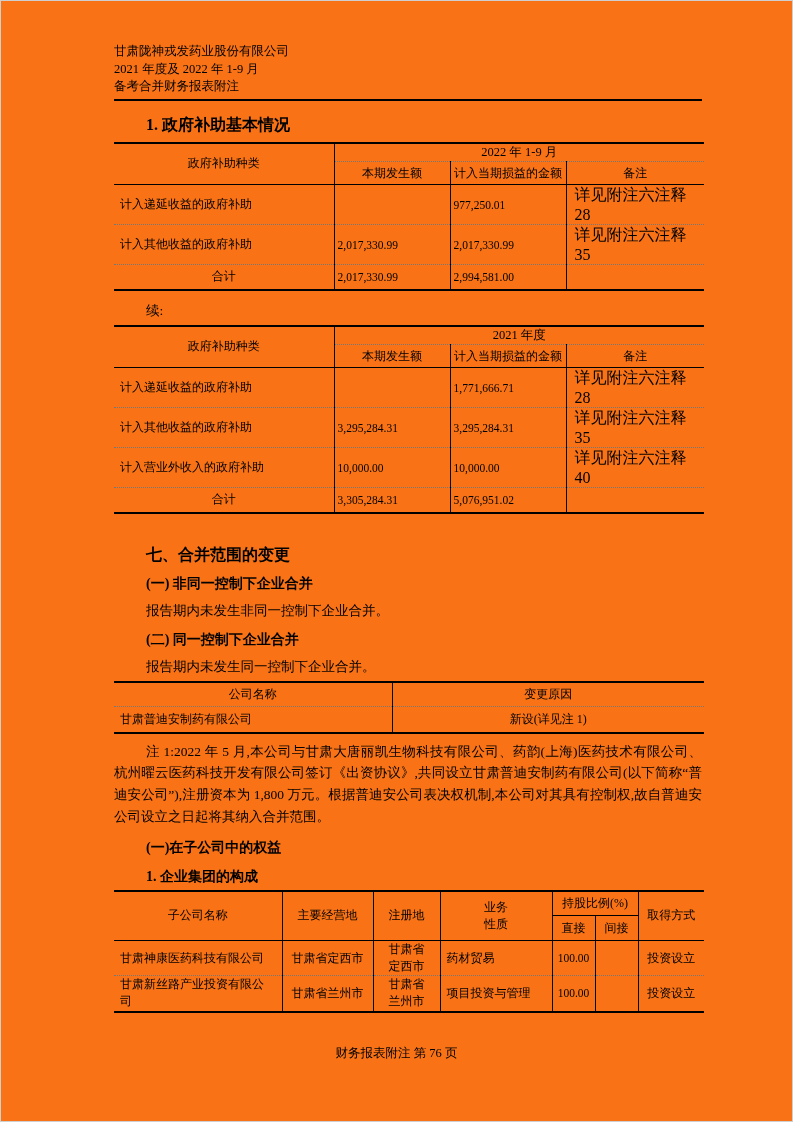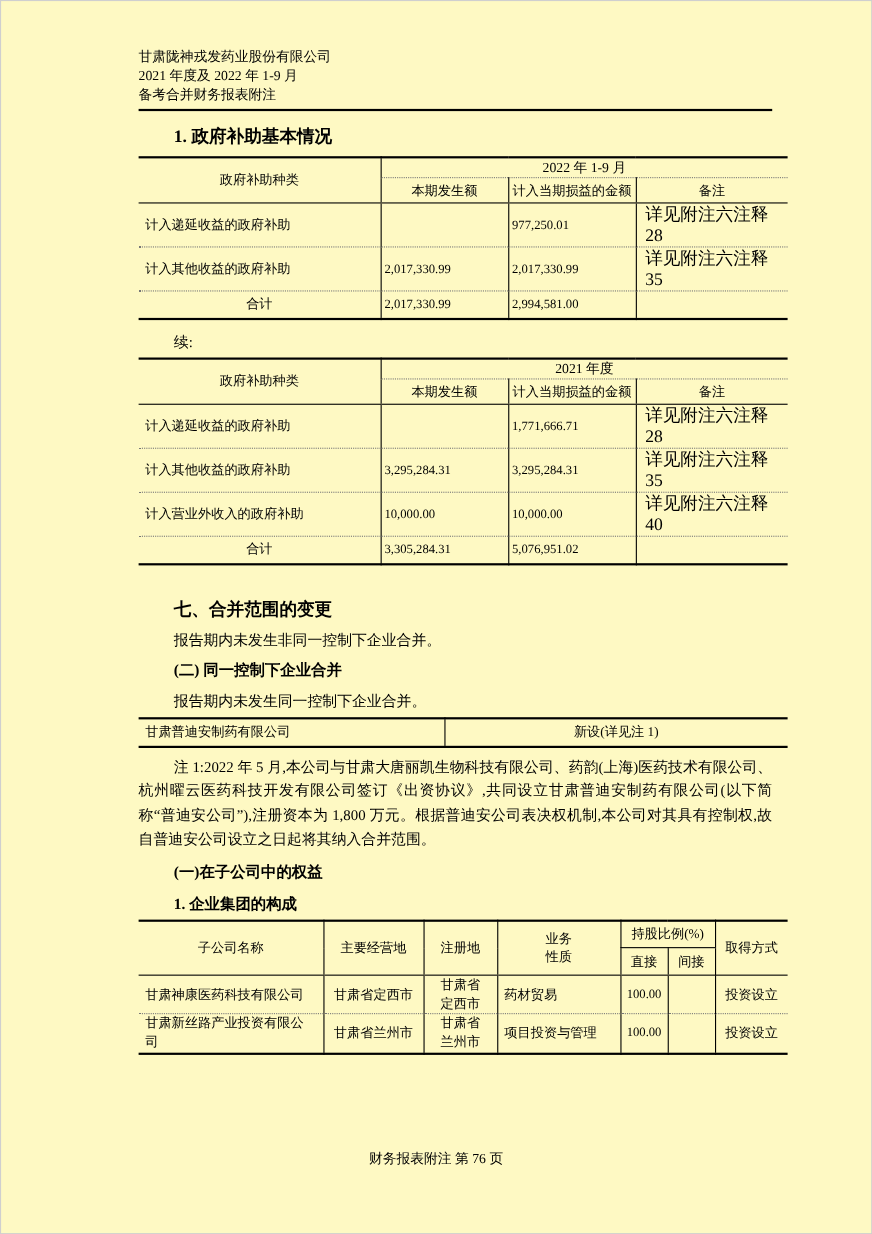--- a/index.html
+++ b/index.html
@@ -1,21 +1,20 @@
 <!DOCTYPE html>
 <html><head>
 <meta charset="utf-8">
 <style>
   html,body { margin:0; padding:0; background:#ffffff; }
   .page {
-    position:relative; width:793px; height:1122px; background:#fef9c3;
+    position:relative; width:793px; height:1122px; background:#f97316;
     border:1px solid #cfcfcf; box-sizing:border-box;
     font-family:"Liberation Serif","DejaVu Serif",serif; color:#000;
     overflow:hidden;
-    padding-left:12px;
   }
   .content { padding:42px 90px 0 113px; }
 
   .doc-header p { margin:0; font-size:12.5px; line-height:17.5px; }
   .header-rule { border:none; border-top:2px solid #000; margin:3px 0 0 0; }
 
   .h-num  { font-size:16px; font-weight:bold; padding-left:32px; margin:0; line-height:19px; }
   .h-sub  { font-size:14px; font-weight:bold; padding-left:32px; margin:0; line-height:19px; }
   .body-para { font-size:13.5px; margin:0; text-indent:32px; line-height:18px; }
   .note-para { font-size:13.5px; margin:0; text-indent:32px; line-height:21.8px; text-align:justify; }
@@ -144,30 +143,35 @@
       <tr style="height:25px">
         <td class="ctr">合计</td>
         <td class="bl num">3,305,284.31</td>
         <td class="bl num">5,076,951.02</td>
         <td class="bl note-cell"></td>
       </tr>
     </tbody>
       </table>
 
     <p class="h-num mt-sec7">七、合并范围的变更</p>
+    <p class="h-sub mt-sub">(一) 非同一控制下企业合并</p>
     <p class="body-para mt-body">报告期内未发生非同一控制下企业合并。</p>
     <p class="h-sub mt-sub">(二) 同一控制下企业合并</p>
     <p class="body-para mt-body">报告期内未发生同一控制下企业合并。</p>
 
     <table class="mt-table3">
       <colgroup>
           <col style="width:278px">
           <col style="width:312px">
         </colgroup>
       <tbody>
+          <tr style="height:25px">
+        <td class="ctr dotb">公司名称</td>
+        <td class="bl ctr dotb">变更原因</td>
+      </tr>
       <tr style="height:26px">
         <td class="lft">甘肃普迪安制药有限公司</td>
         <td class="bl ctr">新设(详见注 1)</td>
       </tr>
     </tbody>
       </table>
 
     <p class="note-para mt-note">注 1:2022 年 5 月,本公司与甘肃大唐丽凯生物科技有限公司、药韵(上海)医药技术有限公司、杭州曜云医药科技开发有限公司签订《出资协议》,共同设立甘肃普迪安制药有限公司(以下简称“普迪安公司”),注册资本为 1,800 万元。根据普迪安公司表决权机制,本公司对其具有控制权,故自普迪安公司设立之日起将其纳入合并范围。</p>
 
     <p class="h-sub mt-sub">(一)在子公司中的权益</p>

